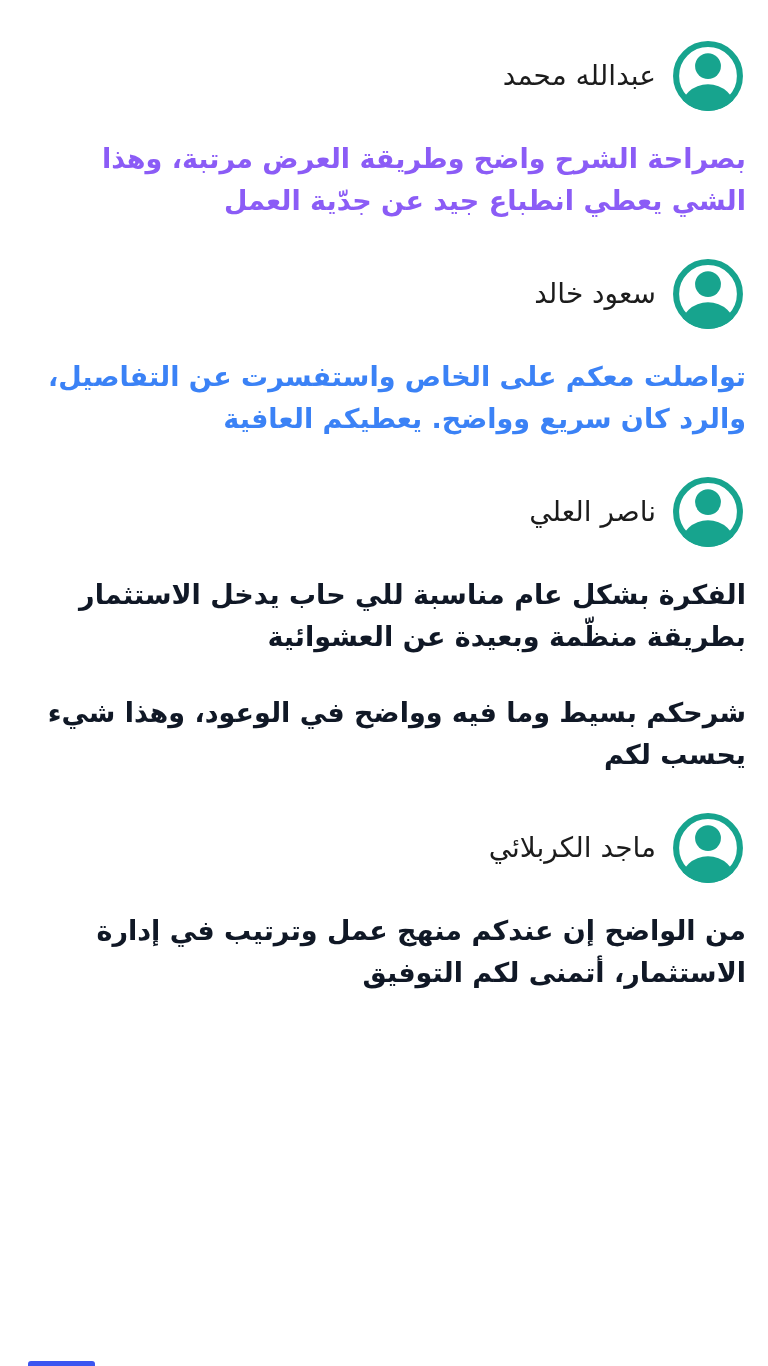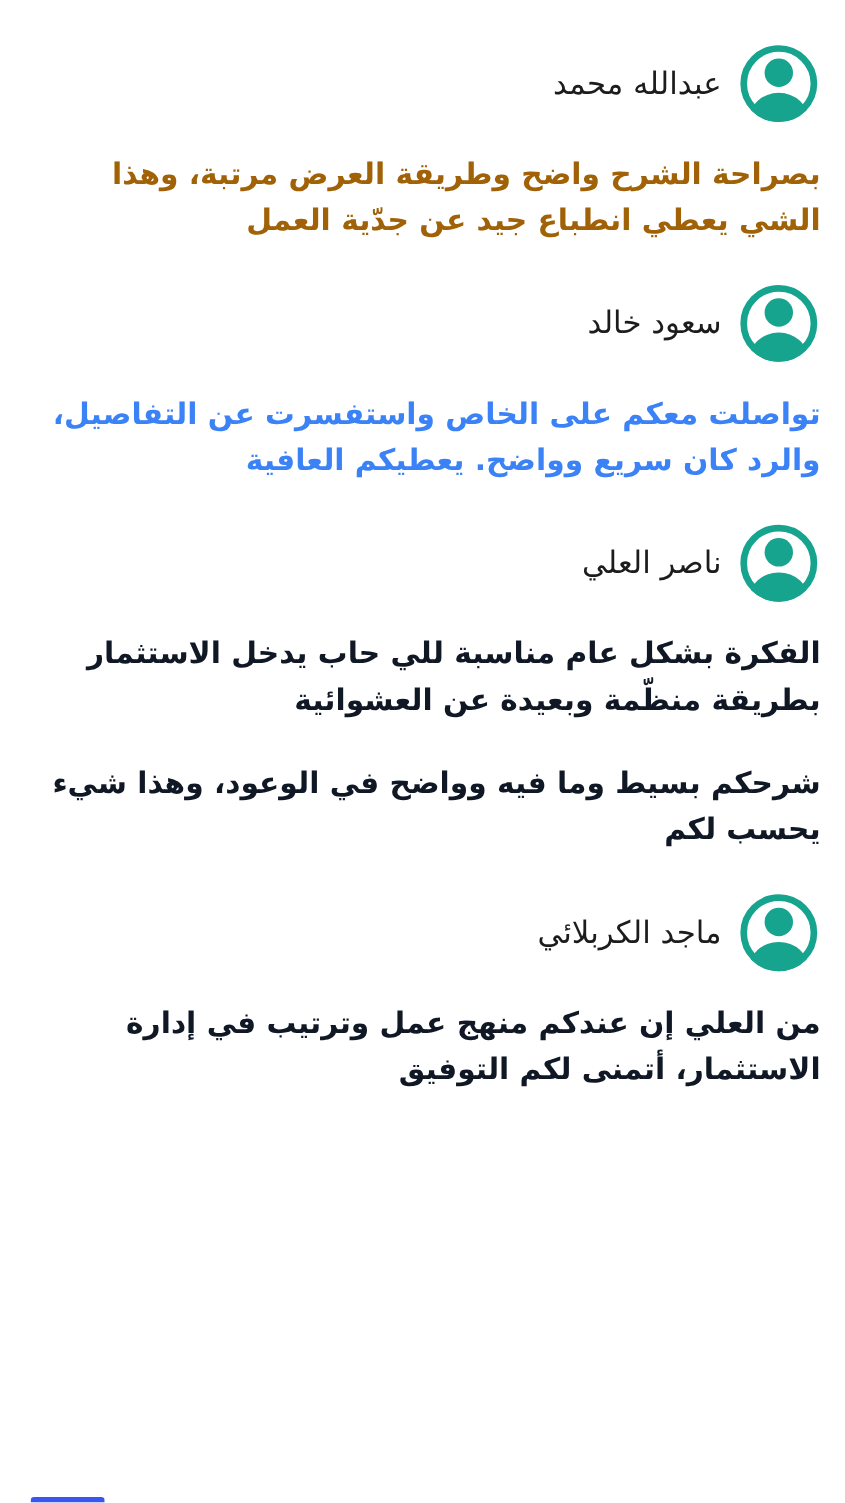--- a/index.html
+++ b/index.html
@@ -79,21 +79,21 @@
 
   <div class="card">
     <div class="card-header">
       <span class="avatar">
         <svg viewBox="0 0 100 100">
             <use href="#person-avatar"></use>
           </svg>
       </span>
       <span class="name" style="color: rgb(28, 28, 28);">عبدالله محمد</span>
     </div>
-    <div class="comment" style="color: #a16207;">بصراحة الشرح واضح وطريقة العرض مرتبة، وهذا الشي يعطي انطباع جيد عن جدّية العمل</div>
+    <div class="comment" style="color: #8b5cf6;">بصراحة الشرح واضح وطريقة العرض مرتبة، وهذا الشي يعطي انطباع جيد عن جدّية العمل</div>
   </div>
 
   <div class="card">
     <div class="card-header">
       <span class="avatar">
         <svg viewBox="0 0 100 100">
             <use href="#person-avatar"></use>
           </svg>
       </span>
       <span class="name" style="color: rgb(28, 28, 28);">سعود خالد</span>
@@ -120,17 +120,17 @@
 
   <div class="card">
     <div class="card-header">
       <span class="avatar">
         <svg viewBox="0 0 100 100">
             <use href="#person-avatar"></use>
           </svg>
       </span>
       <span class="name" style="color: rgb(28, 28, 28);">ماجد الكربلائي</span>
     </div>
-    <div class="comment" style="color: rgb(16, 24, 38);">من العلي إن عندكم منهج عمل وترتيب في إدارة الاستثمار، أتمنى لكم التوفيق</div>
+    <div class="comment" style="color: rgb(16, 24, 38);">من الواضح إن عندكم منهج عمل وترتيب في إدارة الاستثمار، أتمنى لكم التوفيق</div>
   </div>
 
   <div class="partial-bottom" style="background: rgb(59, 85, 240);"></div>
 </div>
 
 </body></html>

